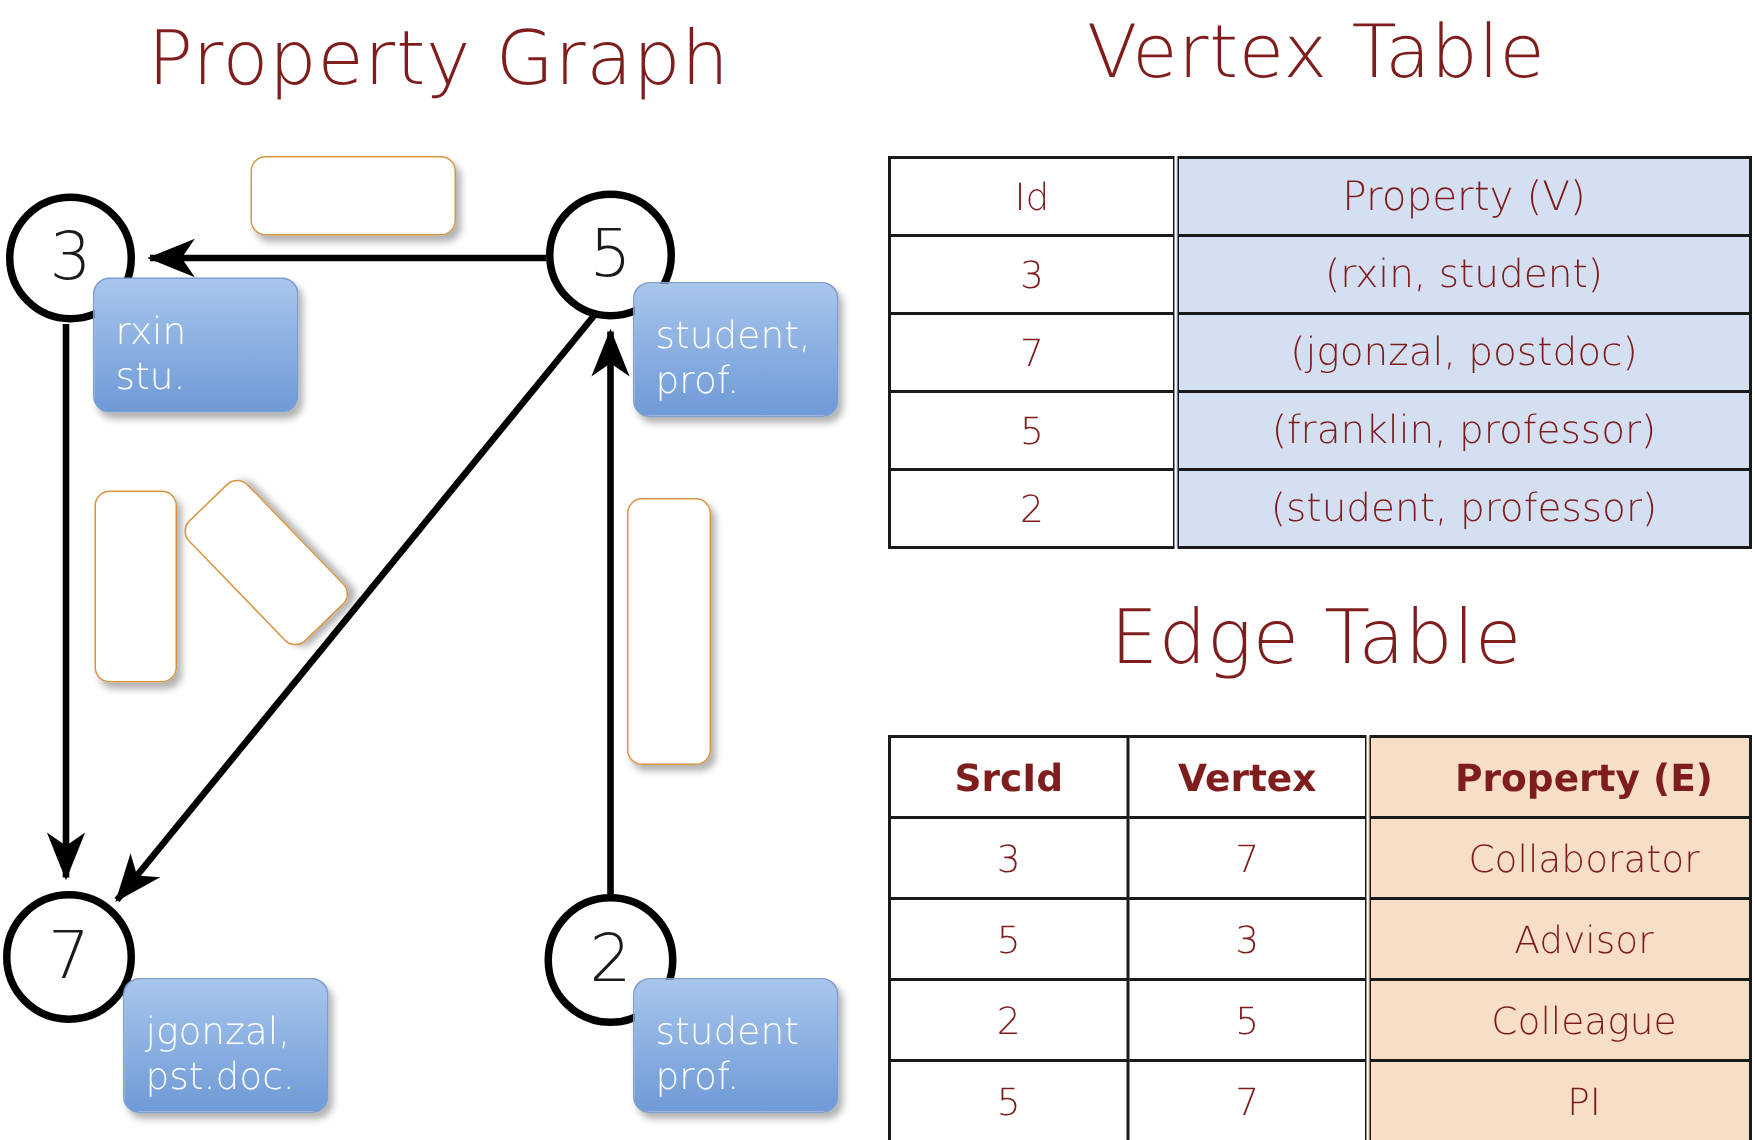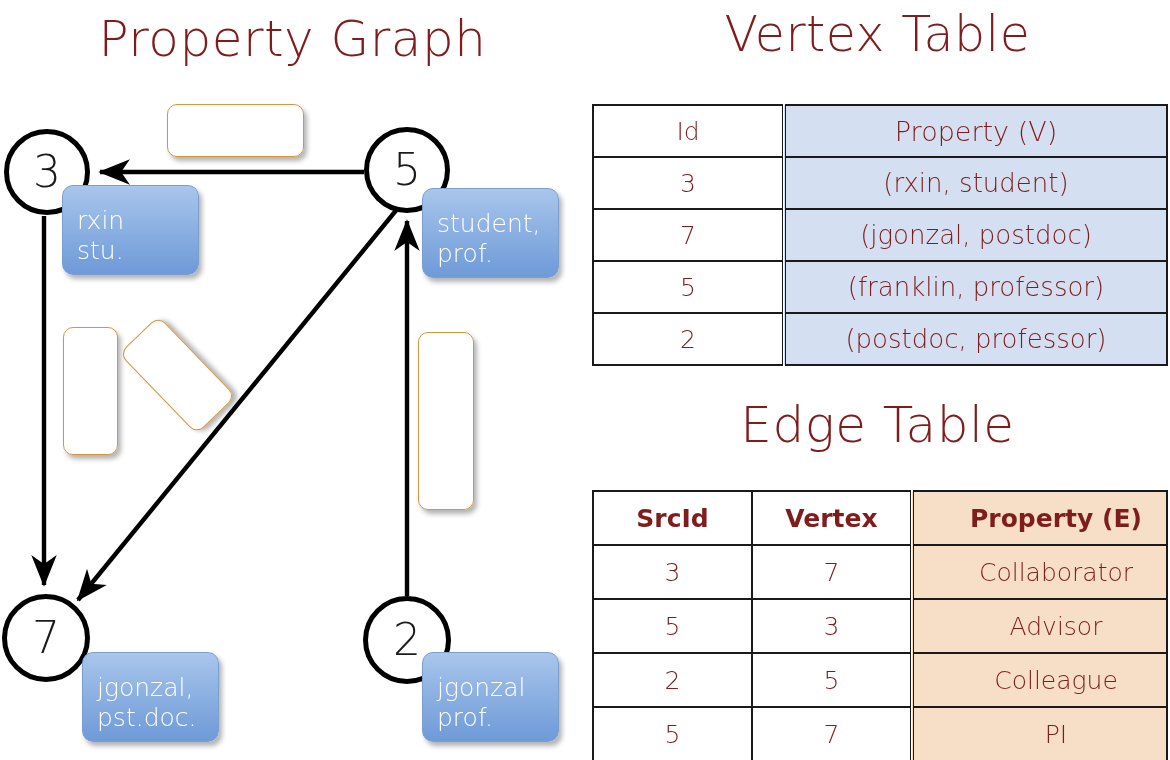--- a/index.html
+++ b/index.html
@@ -102,21 +102,21 @@
       </div>
       <div class="vprop" style="left: 422px; top: 188px; width: 137px; height: 90px;">
         <div>student,</div>
         <div>prof.</div>
       </div>
       <div class="vprop" style="left: 62px; top: 652px; width: 137px; height: 90px; margin-left: 20px;">
         <div>jgonzal,</div>
         <div>pst.doc.</div>
       </div>
       <div class="vprop" style="left: 422px; top: 652px; width: 137px; height: 90px;">
-        <div>jgonzal</div>
+        <div>student</div>
         <div>prof.</div>
       </div>
     </div>
   <div id="eprops-layer">
       <div class="eprop" style="left: 167px; top: 104px; width: 137px; height: 53px;">
         <span>Advisor</span>
       </div>
       <div class="eprop rot90" style="left: 63px; top: 327px; width: 55px; height: 128px;">
         <span>Collab.</span>
       </div>
@@ -145,21 +145,21 @@
       <tr>
         <td class="c-id">7</td>
         <td class="c-prop">(jgonzal, postdoc)</td>
       </tr>
       <tr>
         <td class="c-id">5</td>
         <td class="c-prop">(franklin, professor)</td>
       </tr>
       <tr>
         <td class="c-id">2</td>
-        <td class="c-prop">(postdoc, professor)</td>
+        <td class="c-prop">(student, professor)</td>
       </tr>
     </tbody>
 </table>
 
 <div class="title" id="edge-title">Edge Table</div>
 <table id="edge-table">
   <thead>
       <tr>
     <th class="c-src">SrcId</th>
     <th class="c-dst">Vertex</th>

